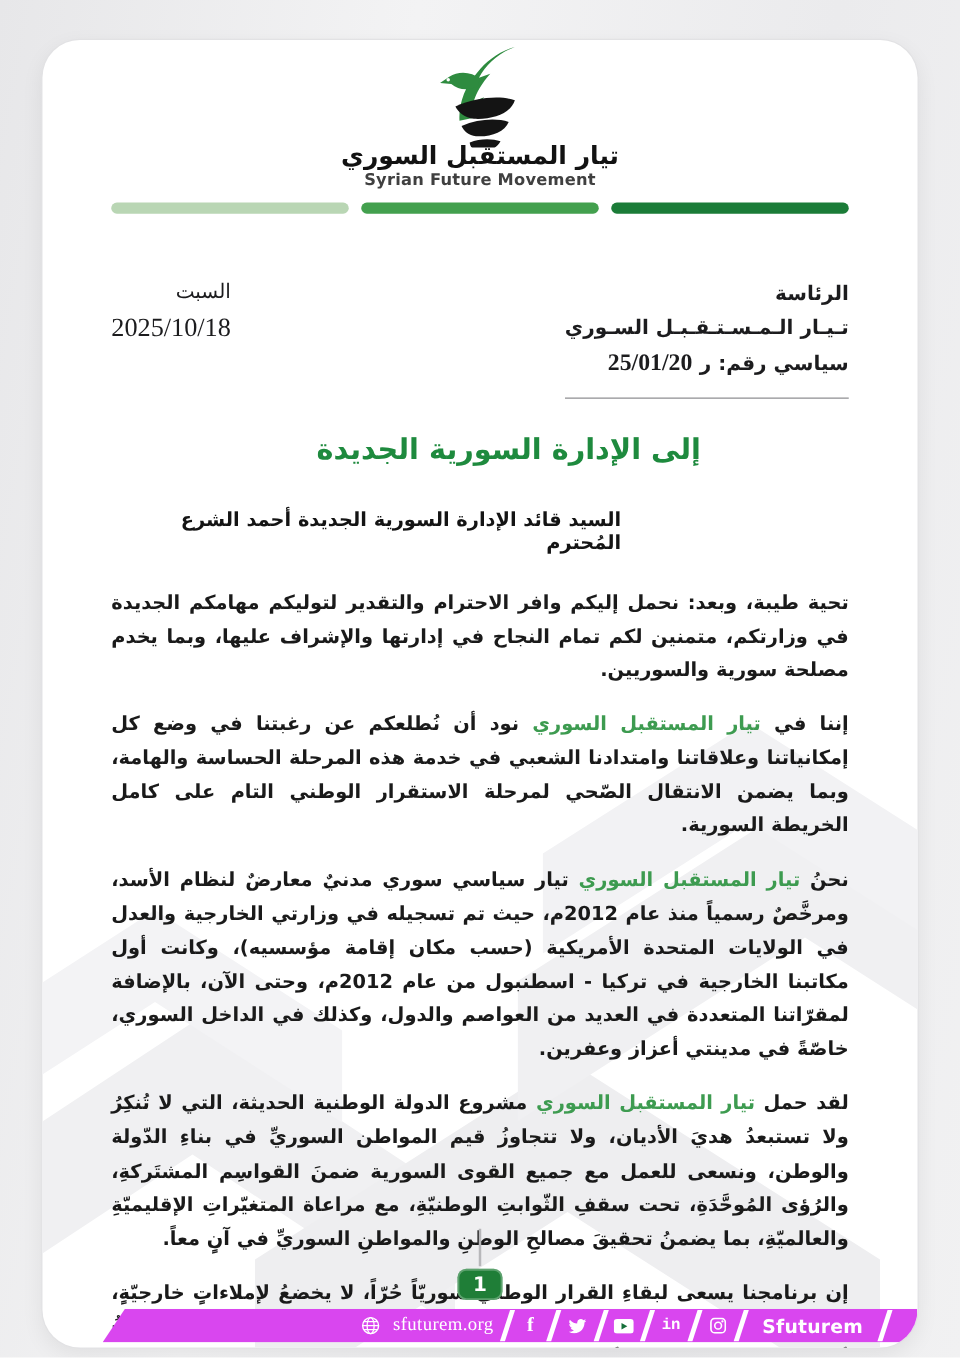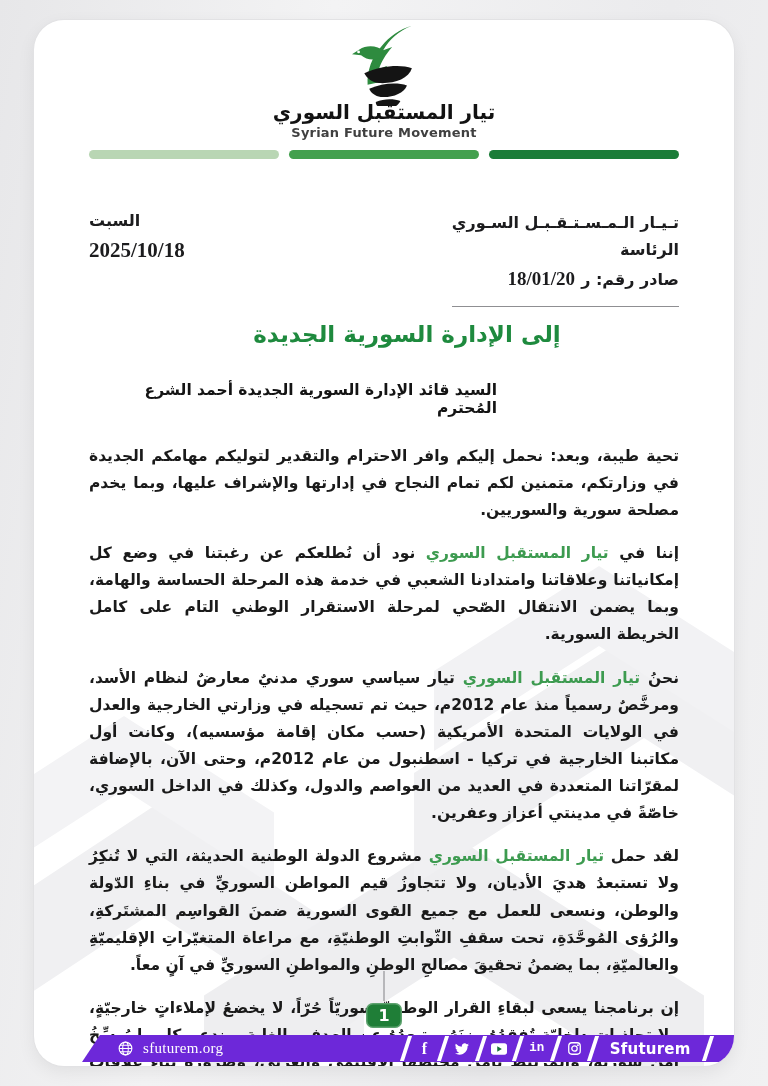--- a/index.html
+++ b/index.html
@@ -2,21 +2,21 @@
 <html lang="ar"><head>
 <meta charset="utf-8">
 <style>
   html,body{margin:0;padding:0;}
   body{
     width:768px;height:1086px;position:relative;overflow:hidden;
     background:linear-gradient(100deg,#e7e7e9 0%,#f3f3f4 35%,#ebebed 70%,#f1f1f2 100%);
     font-family:"DejaVu Sans",sans-serif;
   }
   .card{
-    position:absolute;left:34px;top:20px;width:700px;height:1046px;
+    position:absolute;left:34px;top:32px;width:700px;height:1046px;
     background:#ffffff;border-radius:30px;
     box-shadow:0 0 0 1px #e2e2e4,0 6px 18px rgba(0,0,0,.07);
     overflow:hidden;
   }
   
   .chev{position:absolute;background:#f0f0f2;z-index:0;
     clip-path:polygon(50% 0,100% 42%,100% 74%,50% 32%,0 74%,0 42%);}
   .chev.c1{left:-90px;bottom:-70px;width:420px;height:330px;}
   .chev.c2{left:170px;bottom:-150px;width:500px;height:380px;background:#eeeef0;}
   .chev.c3{right:-140px;bottom:90px;width:460px;height:350px;}
@@ -33,41 +33,41 @@
   .bars{display:flex;gap:10px;margin:10px 55px 0;height:9px;}
   .bar{flex:1;border-radius:5px;}
   .bar.light{background:#b9d6b4;}
   .bar.mid{background:#43a04e;}
   .bar.dark{background:#1b7c38;}
 
   .head-row{margin:50px 55px 0;direction:rtl;display:flex;justify-content:space-between;align-items:flex-start;color:#1c1c1e;}
   .org-block{font-weight:bold;font-size:16px;line-height:1.7;border-bottom:1.5px solid #8f8f92;padding-bottom:10px;}
   .ref-line{display:flex;gap:6px;align-items:baseline;}
   .ref-num{direction:ltr;font-family:"Liberation Serif",serif;font-size:19px;}
-  .date-block{text-align:left;font-weight:bold;font-size:16px;padding-top:2px;}
+  .date-block{text-align:right;font-weight:normal;font-size:16px;padding-top:2px;}
   .date-val{font-family:"Liberation Serif",serif;font-size:21px;margin-top:8px;direction:ltr;}
 
-  .title{margin-top:14px;text-align:center;direction:rtl;font-size:23px;font-weight:bold;color:#1e8a3e;padding-left:46px;}
+  .title{margin-top:28px;text-align:center;direction:rtl;font-size:23px;font-weight:bold;color:#1e8a3e;padding-left:46px;}
 
   .salutation{margin:34px 55px 0;direction:rtl;text-align:right;padding-right:182px;
     font-size:15.5px;font-weight:bold;color:#141414;}
 
   .paras{margin:26px 55px 0;direction:rtl;}
   .paras p{margin:0 0 16px;font-size:15.5px;font-weight:bold;color:#1a1a1a;
     line-height:1.75;text-align:justify;}
   .green-inline{color:#3d9b50;}
 
   .page-num-wrap{position:absolute;left:0;right:0;bottom:38px;text-align:center;z-index:3;}
   .vline{width:1.5px;height:30px;background:#b7b7ba;margin:0 auto 2px;}
   .badge{display:inline-block;min-width:36px;height:25px;line-height:25px;background:#1f7e37;
     color:#fff;font-weight:bold;font-size:16px;border-radius:7px;box-shadow:inset 0 0 0 1.5px rgba(255,255,255,.28);}
 
-  .footer-bar{position:absolute;left:48px;right:0;bottom:4px;height:27px;background:#6d28d9;
+  .footer-bar{position:absolute;left:48px;right:0;bottom:4px;height:27px;background:#d946ef;
     clip-path:polygon(18px 0,100% 0,100% 100%,0 100%);
-    display:flex;justify-content:space-between;align-items:center;
+    display:flex;justify-content:flex-end;align-items:center;
     padding:0 16px 0 36px;color:#fff;z-index:4;}
   .site{display:flex;align-items:center;gap:10px;font-family:"Liberation Serif",serif;font-size:15px;letter-spacing:.3px;}
   .socials{display:flex;align-items:center;height:27px;}
   .slash{width:3.5px;height:25px;background:#fff;transform:skewX(-18deg);margin:0 9px;flex:none;}
   .sicon{display:flex;align-items:center;justify-content:center;min-width:16px;height:27px;font-family:Liberation Mono, monospace;}
   .fb-glyph{font-family:"Liberation Serif",serif;font-weight:bold;font-size:16px;line-height:1;}
   .in-glyph{font-weight:bold;font-size:12.5px;line-height:1;}
   .handle{font-weight:bold;font-size:15px;margin:12px 6px;letter-spacing:.2px;}
 </style>
 </head>
@@ -98,25 +98,25 @@
     </div>
 
     <div class="bars">
       <div class="bar light"></div>
       <div class="bar mid"></div>
       <div class="bar dark"></div>
     </div>
 
     <div class="head-row">
       <div class="org-block">
+        <div>الرئاسة</div>
         <div>تـيـار الـمـسـتـقـبـل السـوري</div>
-        <div>الرئاسة</div>
         <div class="ref-line">
-          <span>صادر رقم: ر</span>
-          <span class="ref-num">18/01/20</span>
+          <span>سياسي رقم: ر</span>
+          <span class="ref-num">25/01/20</span>
         </div>
       </div>
       <div class="date-block">
         <div>السبت</div>
         <div class="date-val">2025/10/18</div>
       </div>
     </div>
 
     <div class="title">إلى الإدارة السورية الجديدة</div>
 

